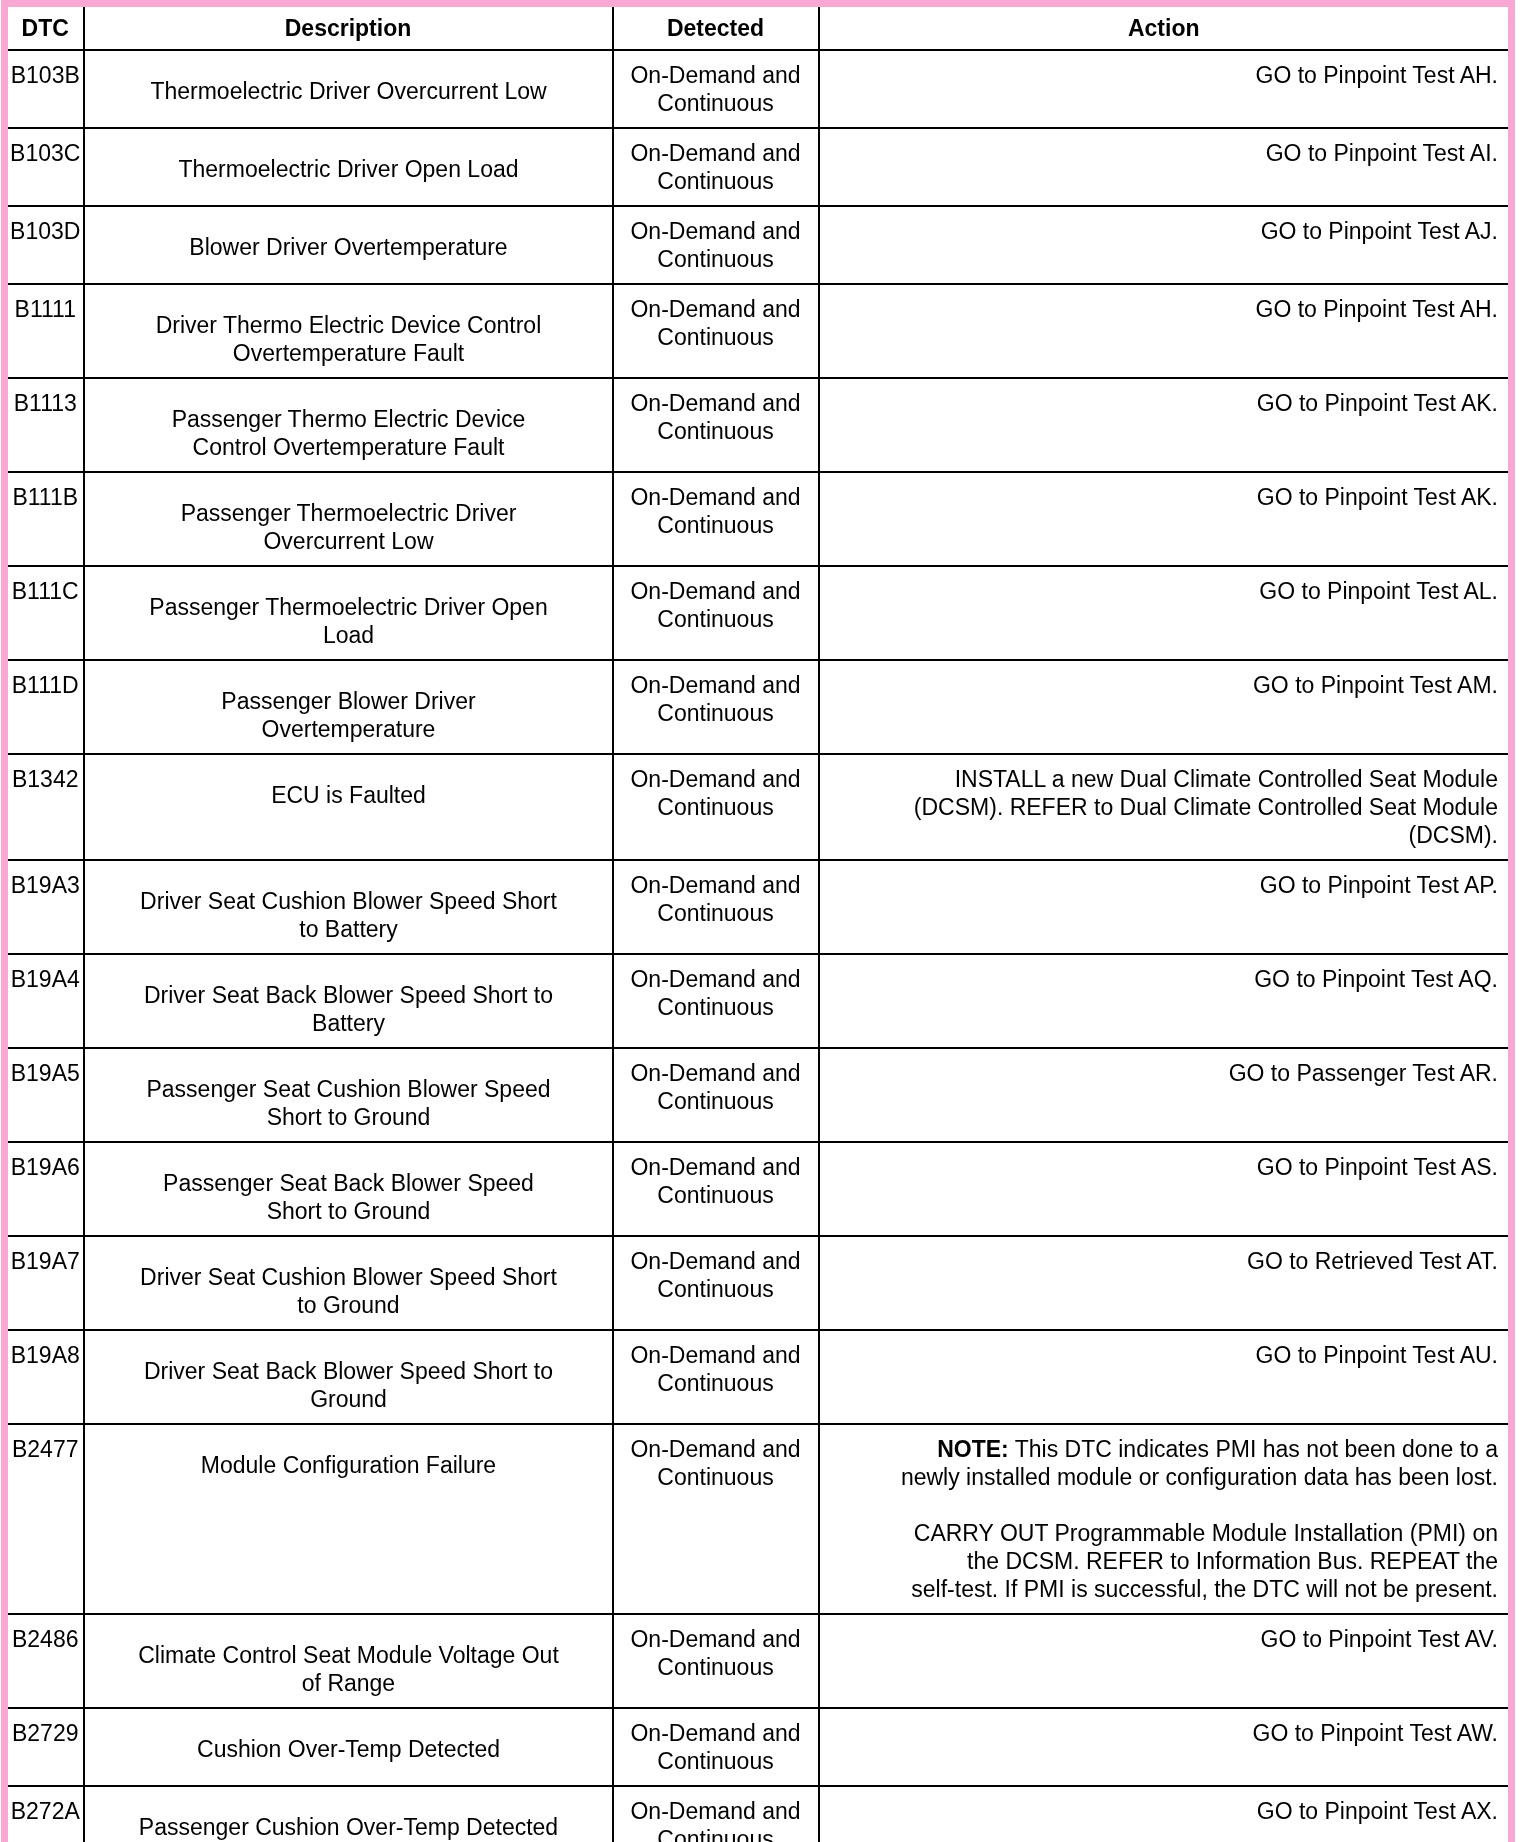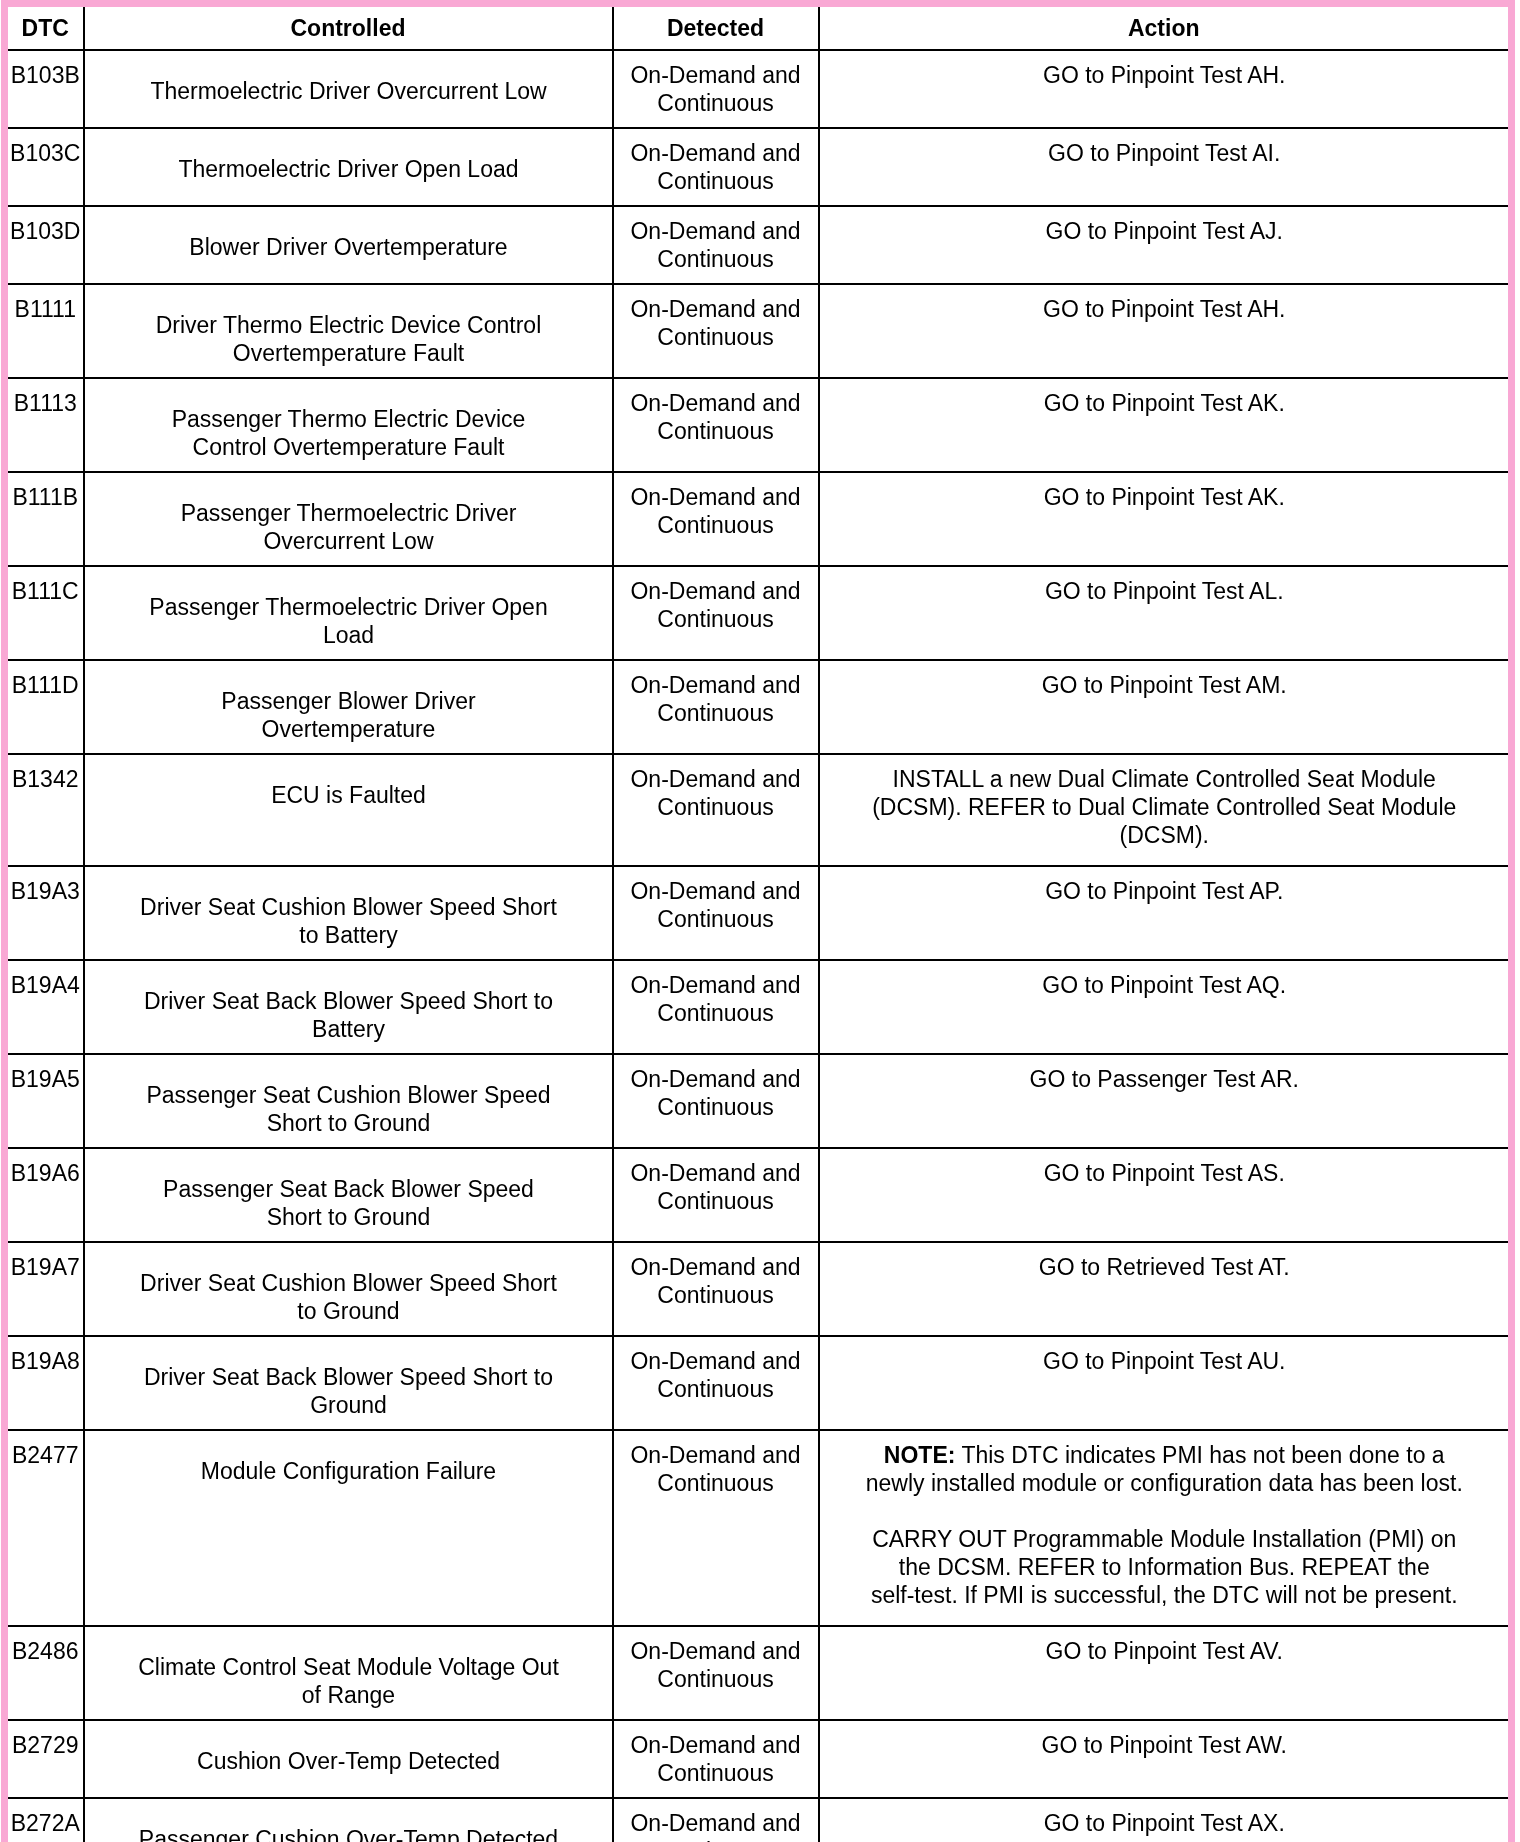--- a/index.html
+++ b/index.html
@@ -45,22 +45,22 @@
     text-align: center;
     padding: 26px 10px 10px 11px;
     white-space: pre-wrap;
   }
   td.retr {
     text-align: center;
     padding: 10px 16px;
     white-space: pre-wrap;
   }
   td.act {
-    text-align: center;
-    padding: 10px 10px 16px 11px;
+    text-align: right;
+    padding: 10px 10px 10px 11px;
   }
   td.act .para {
     white-space: pre-wrap;
   }
   td.act .para + .para {
     margin-top: 28px;
   }
 </style>
 </head>
 <body>
@@ -68,21 +68,21 @@
 <table class="dtc-table">
   <colgroup>
     <col class="c-dtc">
     <col class="c-desc">
     <col class="c-retr">
     <col class="c-act">
   </colgroup>
   <thead>
     <tr>
       <th>DTC</th>
-      <th>Controlled</th>
+      <th>Description</th>
       <th>Detected</th>
       <th>Action</th>
     </tr>
   </thead>
   <tbody id="rows">
   <tr>
     <td class="dtc">B103B</td>
     <td class="desc">Thermoelectric Driver Overcurrent Low</td>
     <td class="retr">On-Demand and
 Continuous</td>

